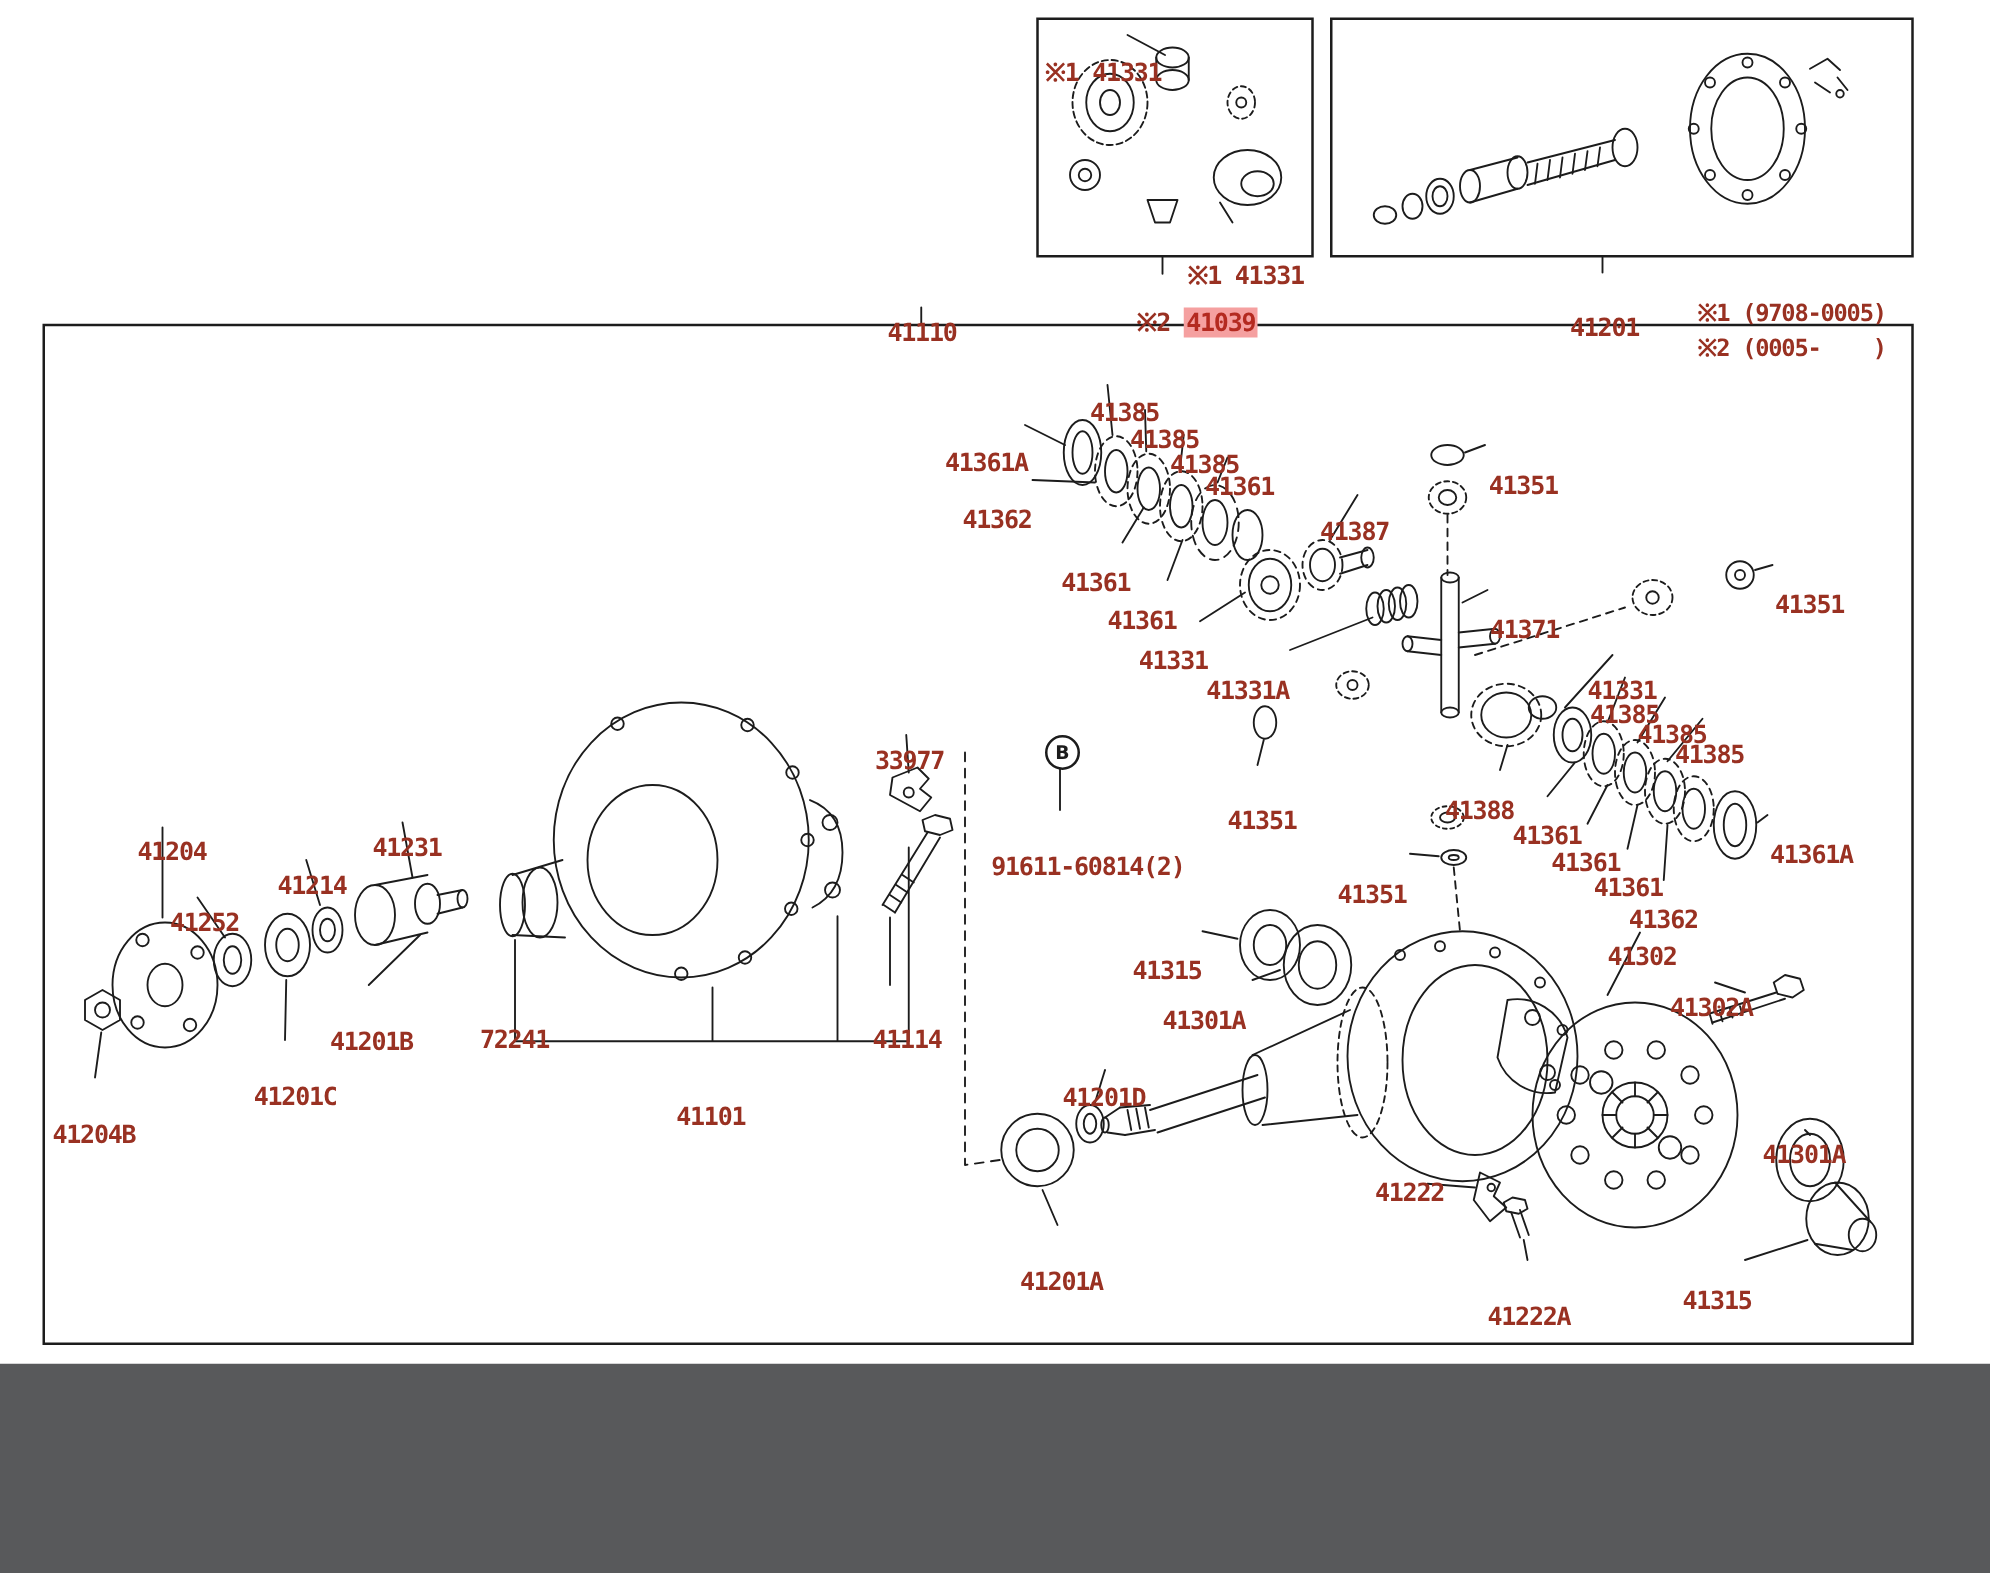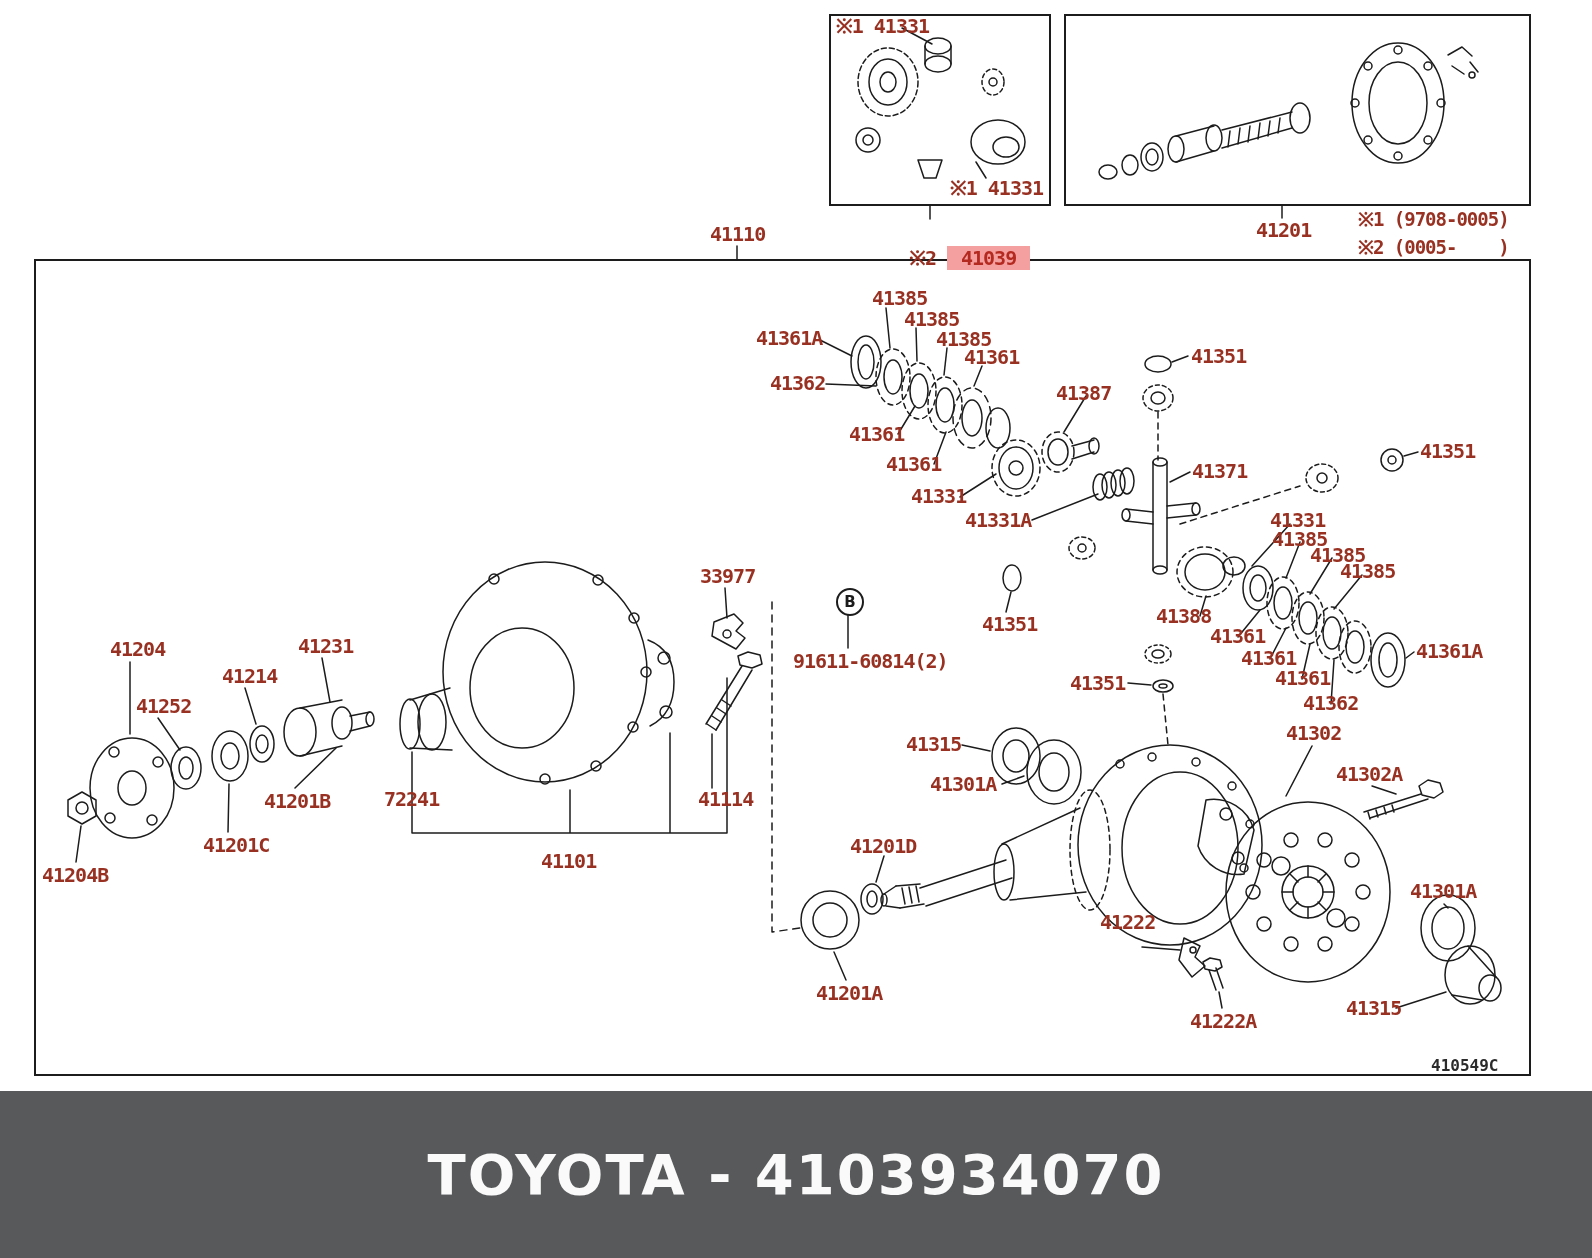--- a/index.html
+++ b/index.html
@@ -1,26 +1,26 @@
 <!DOCTYPE html>
 <html style="--label: #993122; --line: #1c1c1c; --highlight-bg: #f5a0a0; --highlight-text: #b42a20; --footer-bg: #58595b; --footer-text: #fafafa;"><head>
 <meta charset="utf-8">
 <style>
   html,body{margin:0;padding:0;background:#fff;}
   .page{position:relative;width:1592px;height:1258px;background:#fff;overflow:hidden;
         font-family:"DejaVu Sans Mono", monospace;}
   .art-svg{position:absolute;left:0;top:0;}
   .art{stroke:var(--line,#1c1c1c);fill:none;}
   .lbl{position:absolute;font-weight:700;font-size:20px;letter-spacing:-1px;
-       color:var(--label,#993122);white-space:pre;line-height:1.05;}
+       color:var(--label,#993122);white-space:pre;line-height:1.05;margin-top:32px;}
   .lbl.note{font-size:19px;}
   .lbl.code{color:#2b2b2b;font-size:16px;letter-spacing:0;font-weight:700;}
   .hl-wrap{position:absolute;font-weight:700;font-size:20px;letter-spacing:-1px;
        color:var(--label,#993122);white-space:pre;}
-  .hl-wrap .hl{background:var(--highlight-bg,#f5a0a0);color:var(--highlight-text,#b42a20);padding:0 14px;}
+  .hl-wrap .hl{background:var(--highlight-bg,#f5a0a0);color:var(--highlight-text,#b42a20);padding:0 2px;}
   .b-callout{position:absolute;width:24px;height:24px;border:2px solid var(--line,#1c1c1c);
        border-radius:50%;color:var(--line,#1c1c1c);display:flex;align-items:center;justify-content:center;
        font-family:"DejaVu Sans", sans-serif;font-weight:700;font-size:15px;background:#fff;}
   .footer{position:absolute;left:0;top:1091px;width:1592px;height:167px;
        background:var(--footer-bg,#58595b);color:var(--footer-text,#fafafa);
        display:flex;align-items:center;justify-content:center;gap:150px;
        font-family:"DejaVu Sans", sans-serif;font-weight:700;font-size:56px;letter-spacing:2px;}
 </style>
 </head>
 <body>
@@ -343,16 +343,15 @@
   <div class="lbl" style="left:203px;top:835px">41201C</div>
   <div class="lbl" style="left:42px;top:865px">41204B</div>
   <div class="lbl" style="left:384px;top:789px">72241</div>
   <div class="lbl" style="left:541px;top:851px">41101</div>
   <div class="lbl" style="left:698px;top:789px">41114</div>
   <div class="lbl code" style="left:1431px;top:1058px">410549C</div>
 
   <div class="b-callout" style="left:836px;top:588px">B</div>
 
   <div class="footer">
-    <span>TOYOTA - 4103934070</span>
   </div>
 
 </div>
 
 </body></html>

